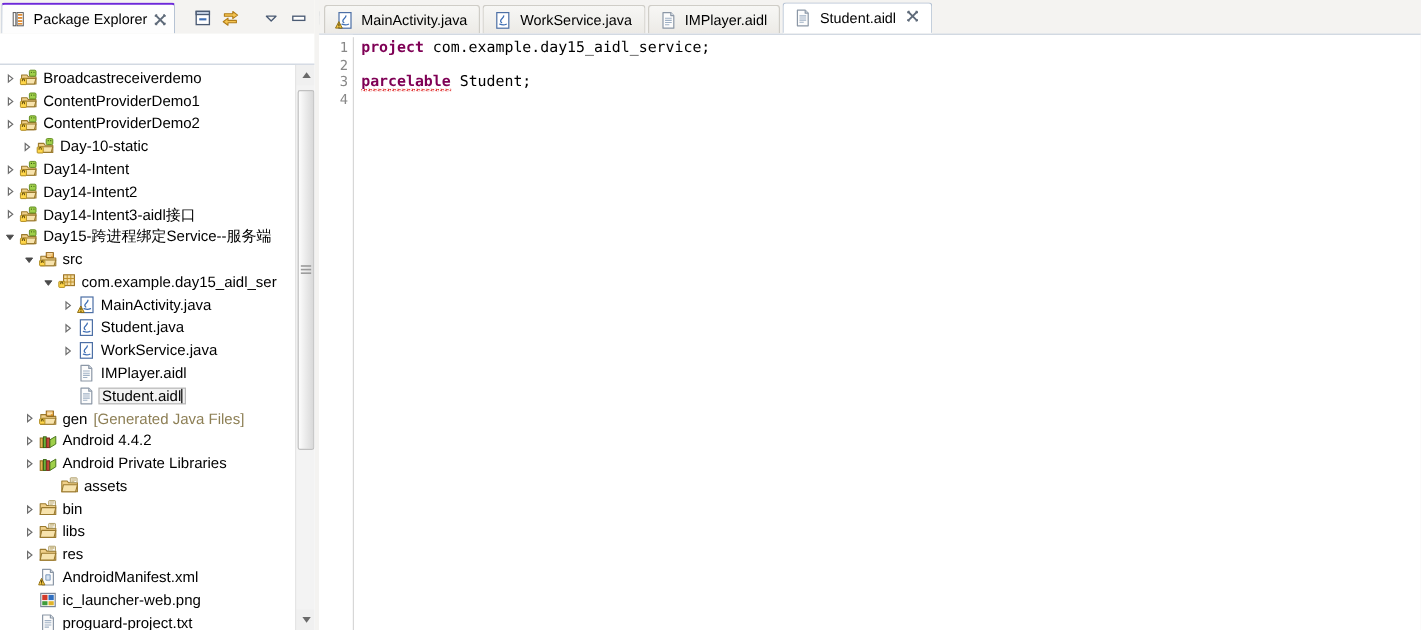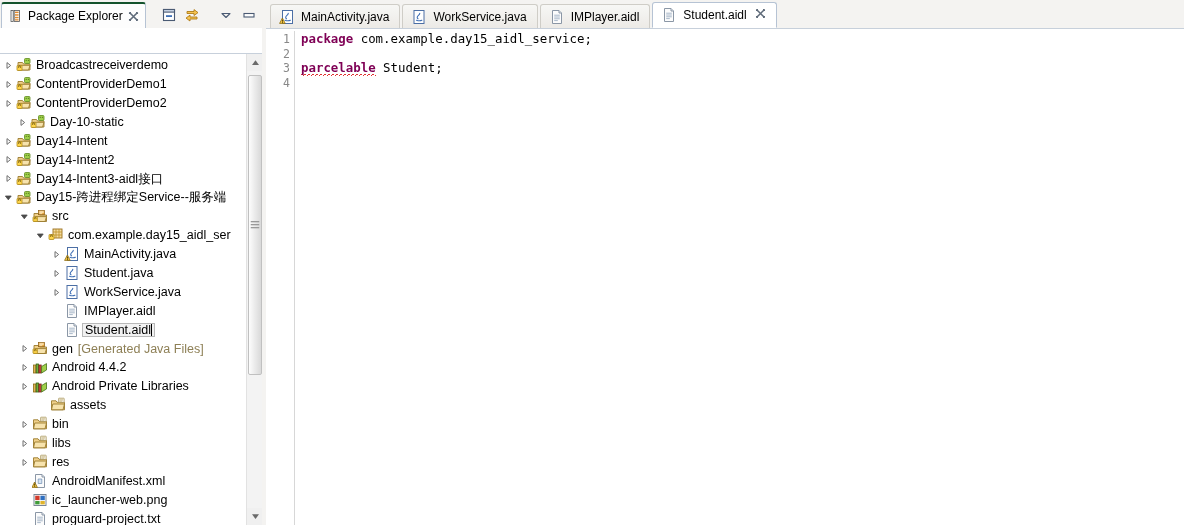--- a/index.html
+++ b/index.html
@@ -30,21 +30,21 @@
     background: #f4f3f1;
   }
   .view-tab {
     height: 26px;
     display: flex; align-items: center;
     padding: 0 6px 0 7px;
     gap: 5px;
     background: #fdfdfd;
     border: 1px solid #b6c3d4;
     border-bottom: none;
-    border-top: 2px solid #14532d;
+    border-top: 2px solid #6d28d9;
     border-radius: 3px 3px 0 0;
     margin-left: 1px;
     position: relative;
     z-index: 3;
   }
   .view-tab-title {
     font-size: 12px;
     color: #000;
     white-space: nowrap;
   }
@@ -873,17 +873,17 @@
       </div>
 
     <div class="editor-body">
       <div class="gutter" id="gutter">
           <div class="gl">1</div>
           <div class="gl">2</div>
           <div class="gl">3</div>
           <div class="gl">4</div>
         </div>
       <div class="gutter-sep"></div>
-      <div class="code" id="code"><div class="ln"><span class="kw">package</span><span> com.example.day15_aidl_service;</span></div><div class="ln"><span></span></div><div class="ln"><span class="kw squiggle">parcelable</span><span> Student;</span></div><div class="ln"><span></span></div></div>
+      <div class="code" id="code"><div class="ln"><span class="kw">project</span><span> com.example.day15_aidl_service;</span></div><div class="ln"><span></span></div><div class="ln"><span class="kw squiggle">parcelable</span><span> Student;</span></div><div class="ln"><span></span></div></div>
     </div>
   </div>
 
 </div>
 
 </body></html>

